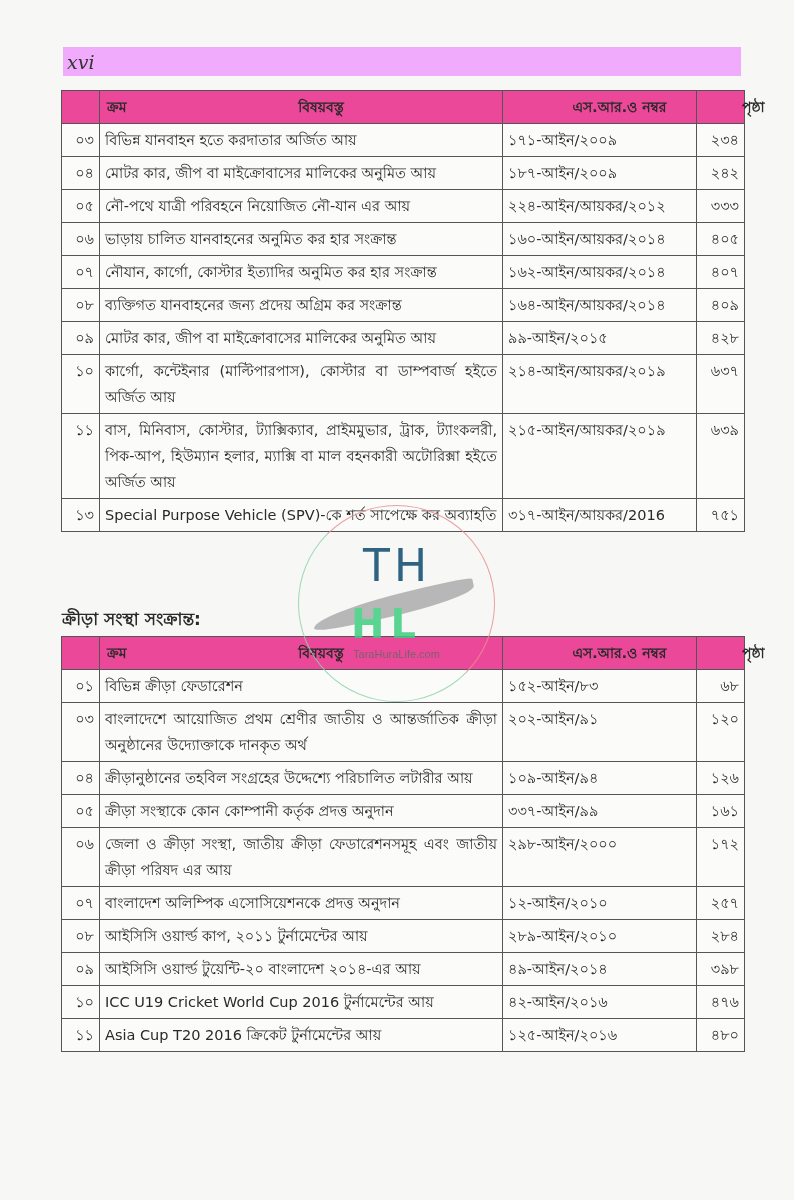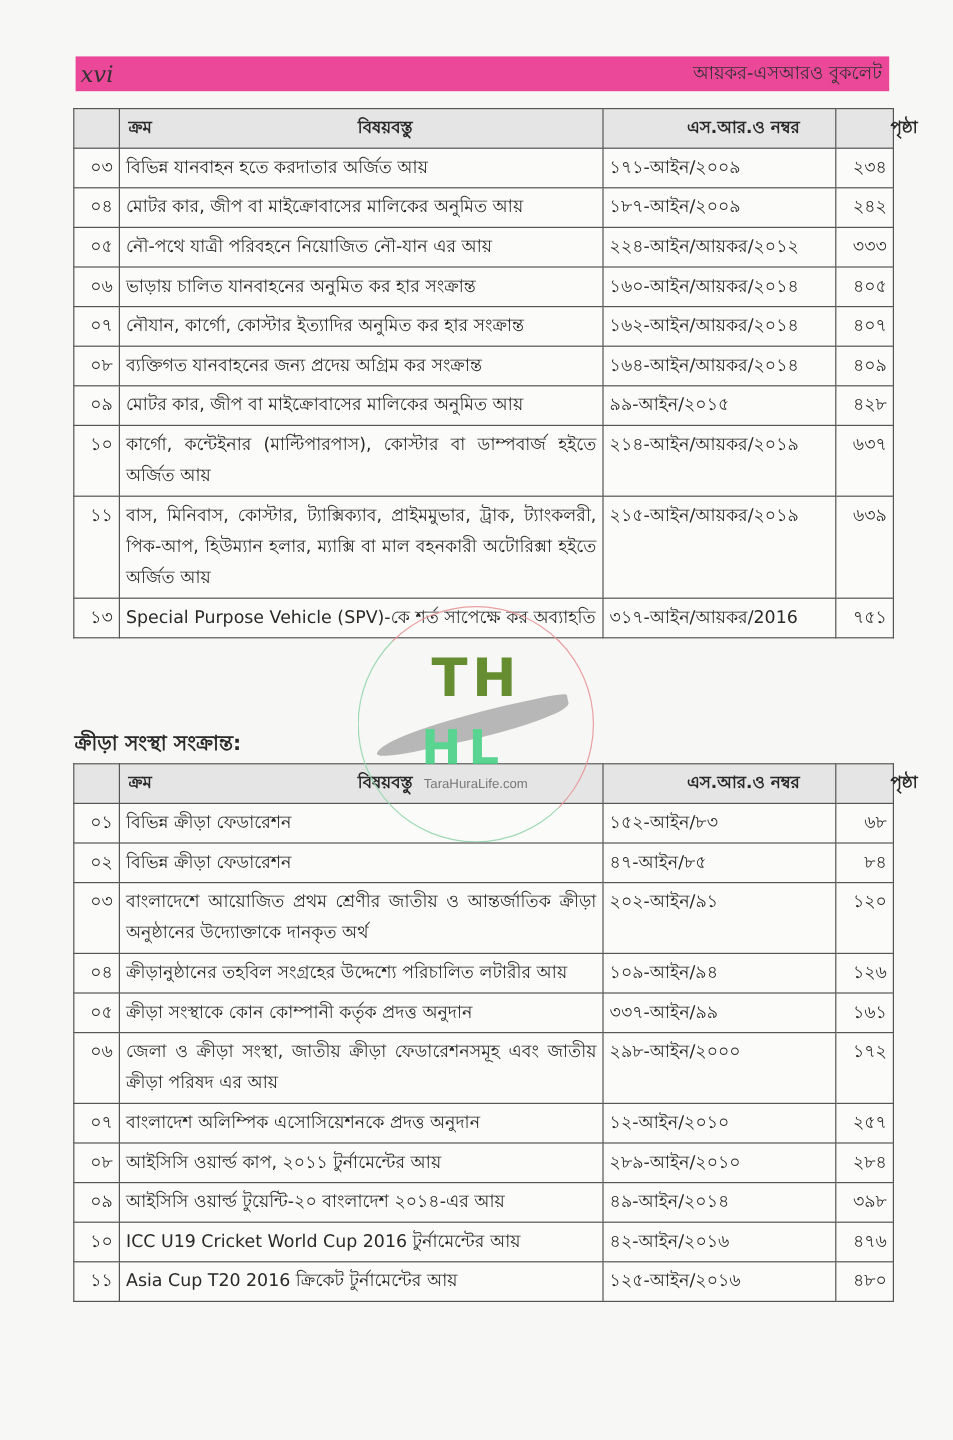--- a/index.html
+++ b/index.html
@@ -5,64 +5,63 @@
     html, body { margin: 0; padding: 0; }
     body {
       width: 794px; height: 1200px; overflow: hidden;
       background: #f7f7f5;
       font-family: "DejaVu Sans", sans-serif;
       color: #2a2a2a;
       position: relative;
     }
     .page-header {
       position: absolute; left: 63px; top: 47px; width: 678px; height: 29px;
-      background: #ec4899;
+      background: #f0abfc;
       display: flex; align-items: center; justify-content: space-between;
       padding: 0 6px 0 4px; box-sizing: border-box;
     }
     .page-num {
       font-family: "DejaVu Serif", serif; font-style: italic; font-size: 19px; color: #333;
     }
     .book-title { font-size: 15px; color: #333; }
     table.sro {
       position: absolute; left: 61px; border-collapse: collapse;
       width: 683px; table-layout: fixed; background: #fbfbfa;
       font-size: 14.5px;
     }
     table.sro td, table.sro th {
       border: 1px solid #555; padding: 3px 5px; vertical-align: top;
       line-height: 26px; font-weight: normal;
     }
-    table.sro th { background: #e5e5e5; text-align: center; font-weight: bold; font-size: 14px; padding-left: 45px; }
+    table.sro th { background: #ec4899; text-align: center; font-weight: bold; font-size: 14px; padding-left: 45px; }
     col.c1 { width: 38px; } col.c2 { width: 403px; } col.c3 { width: 194px; } col.c4 { width: 48px; }
     td.sl, td.pg { text-align: right; }
     td.desc { text-align: justify; }
     #table1 { top: 90px; }
     #table2 { top: 636px; }
     .section-title {
       position: absolute; left: 62px; top: 606px; font-size: 17px; font-weight: bold; color: #2a2a2a;
     }
     .watermark {
       position: absolute; left: 298px; top: 505px; width: 195px; height: 195px;
       border-radius: 50%;
       border: 1.5px solid #e79090;
       border-left-color: #8fd4a8; border-bottom-color: #8fd4a8;
       pointer-events: none; opacity: 0.85;
     }
-    .wm-top { position: absolute; left: 38px; top: 45px; width: 120px; height: 30px; color: #4d7c0f; font-size: 44px; font-weight: bold; line-height: 30px; letter-spacing: 4px; text-align: center; }
+    .wm-top { position: absolute; left: 38px; top: 45px; width: 120px; height: 30px; color: #0c4a6e; font-size: 44px; font-weight: normal; line-height: 30px; letter-spacing: 4px; text-align: center; }
     .wm-swoosh { position: absolute; left: 12px; top: 88px; width: 165px; height: 22px; background: #9a9a9a; border-radius: 80% 10% 60% 20%; transform: rotate(-12deg); opacity: 0.8; }
     .wm-bottom { position: absolute; left: 52px; top: 100px; color: #3fcf80; font-size: 40px; font-weight: bold; line-height: 36px; letter-spacing: 6px; }
     .wm-text { position: absolute; left: 0; width: 100%; top: 142px; text-align: center; font-size: 11px; color: #666; font-family: Liberation Sans, sans-serif; }
   </style>
 </head>
 <body>
 
 <div class="page-header">
   <span class="page-num">xvi</span>
-  <span class="book-title">আয়কর-এসআরও বুকলেট</span>
 </div>
 
 <table class="sro" id="table1">
   <colgroup>
       <col class="c1">
       <col class="c2">
       <col class="c3">
       <col class="c4">
     </colgroup>
   <thead>
@@ -155,26 +154,20 @@
     </tr>
   </thead>
   <tbody id="t2body">
       <tr>
         <td class="sl">০১</td>
         <td class="desc">বিভিন্ন ক্রীড়া ফেডারেশন</td>
         <td class="sro">১৫২-আইন/৮৩</td>
         <td class="pg">৬৮</td>
       </tr>
       <tr>
-        <td class="sl">০২</td>
-        <td class="desc">বিভিন্ন ক্রীড়া ফেডারেশন</td>
-        <td class="sro">৪৭-আইন/৮৫</td>
-        <td class="pg">৮৪</td>
-      </tr>
-      <tr>
         <td class="sl">০৩</td>
         <td class="desc">বাংলাদেশে আয়োজিত প্রথম শ্রেণীর জাতীয় ও আন্তর্জাতিক ক্রীড়া অনুষ্ঠানের উদ্যোক্তাকে দানকৃত অর্থ</td>
         <td class="sro">২০২-আইন/৯১</td>
         <td class="pg">১২০</td>
       </tr>
       <tr>
         <td class="sl">০৪</td>
         <td class="desc">ক্রীড়ানুষ্ঠানের তহবিল সংগ্রহের উদ্দেশ্যে পরিচালিত লটারীর আয়</td>
         <td class="sro">১০৯-আইন/৯৪</td>
         <td class="pg">১২৬</td>

